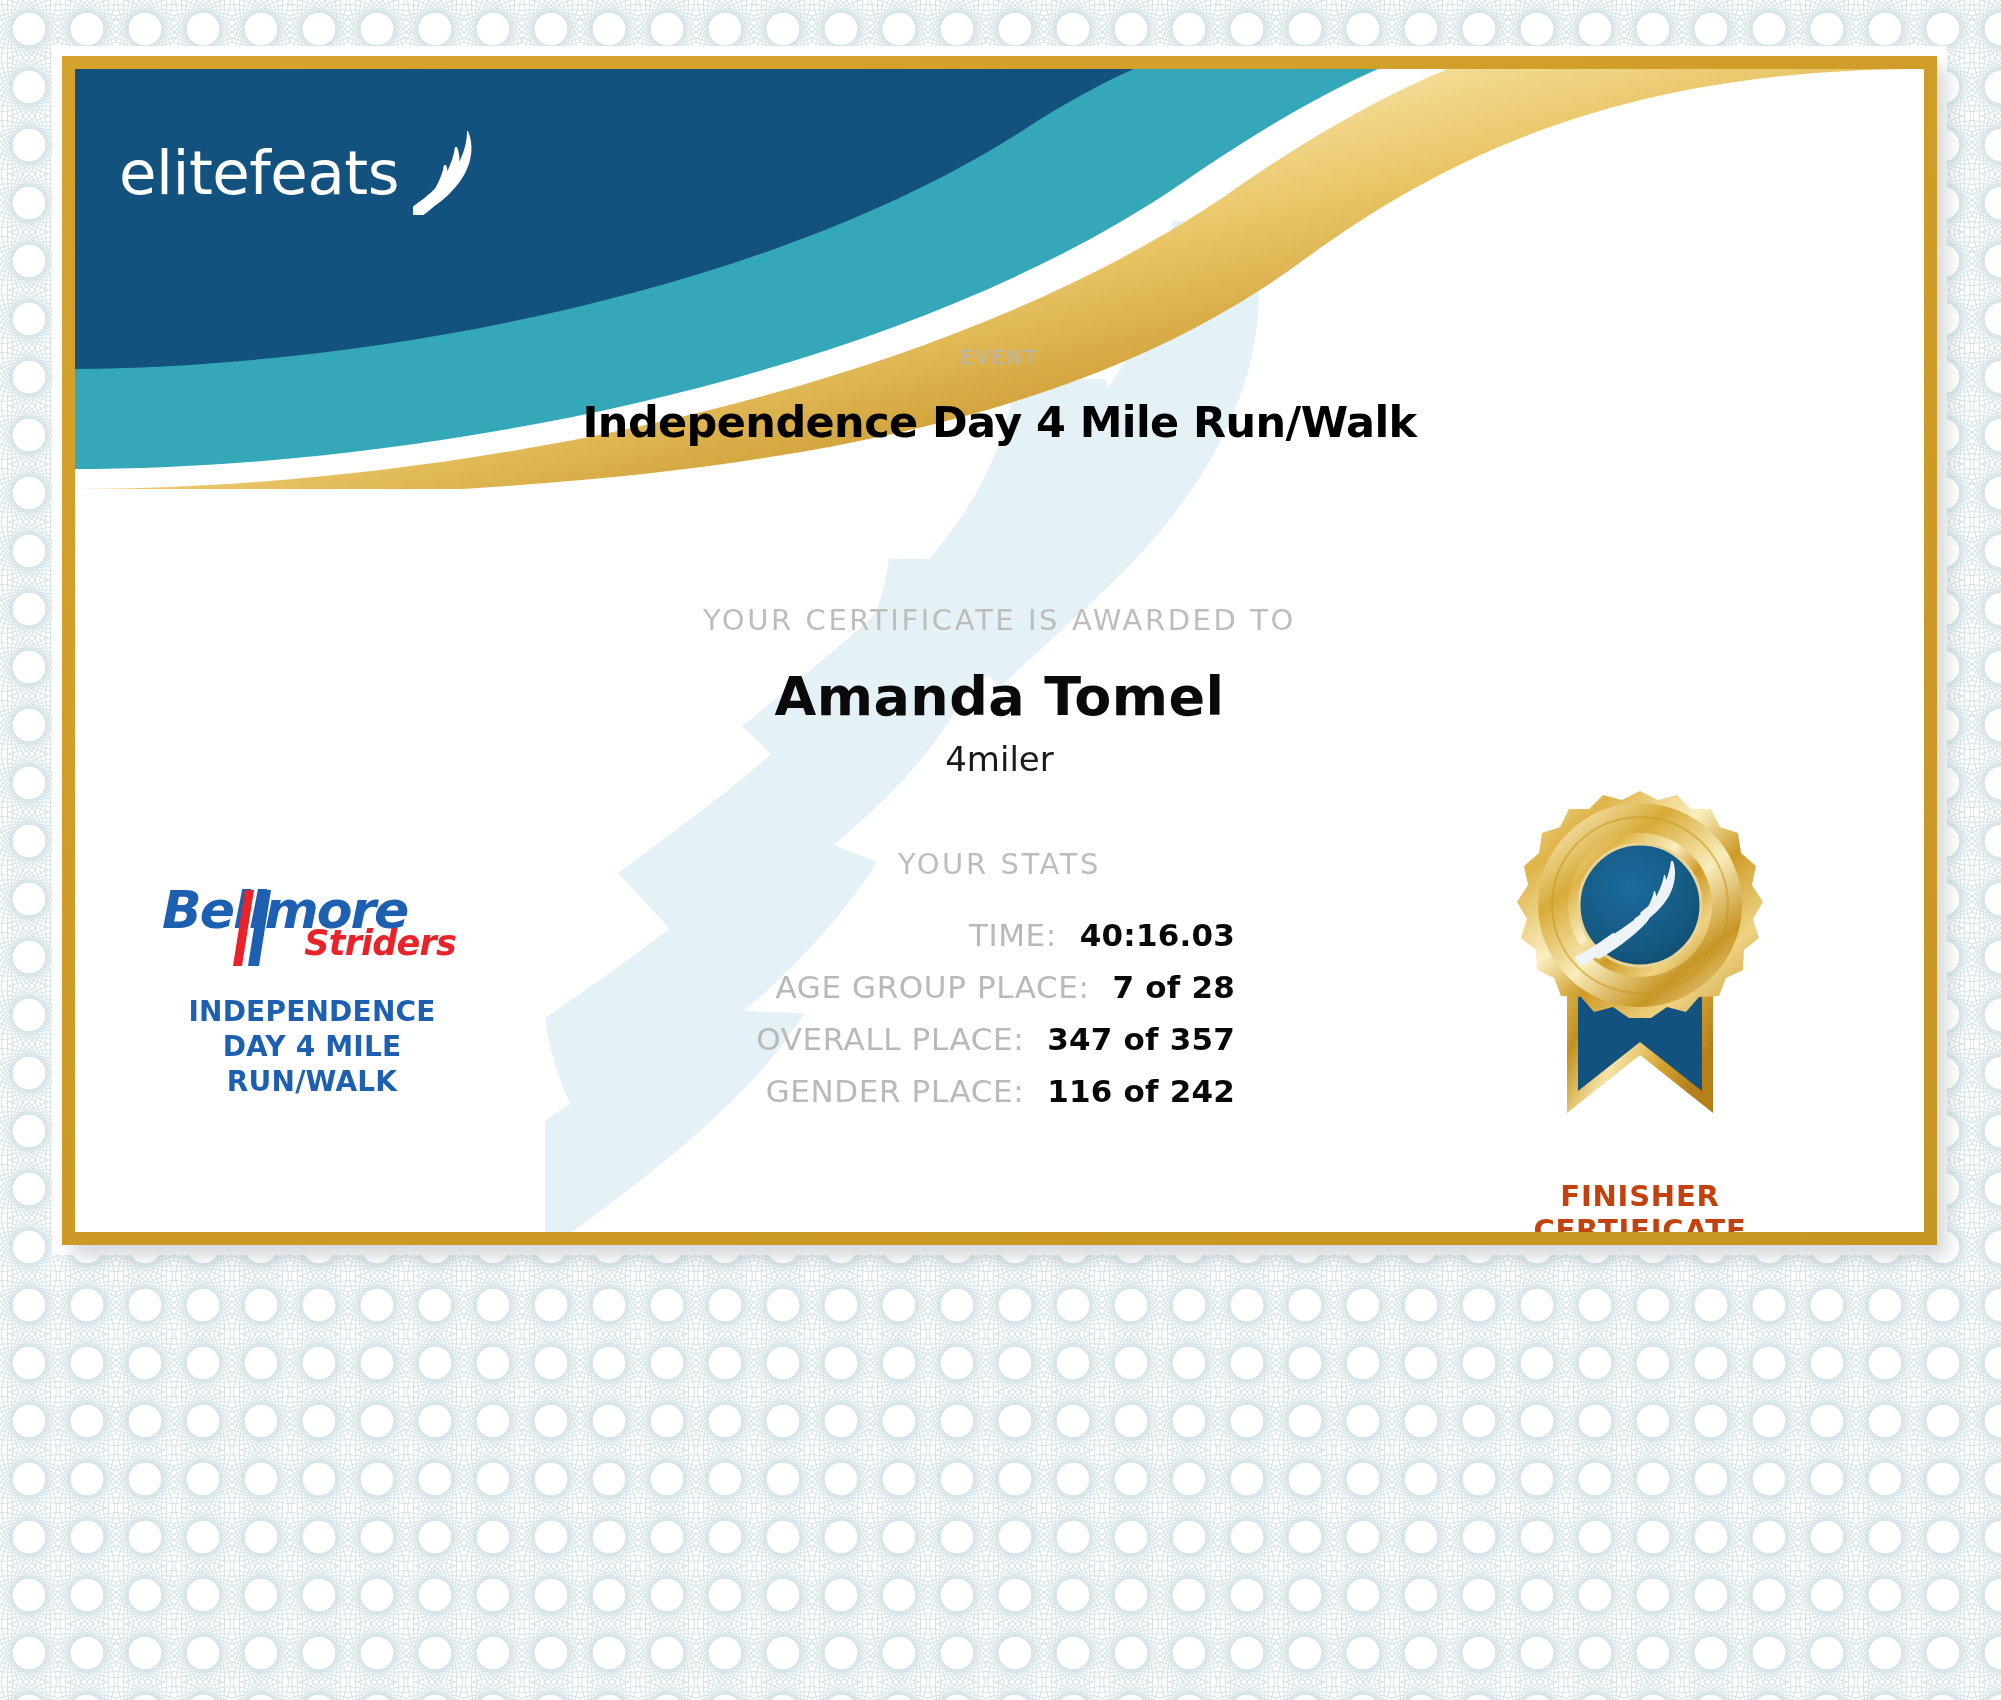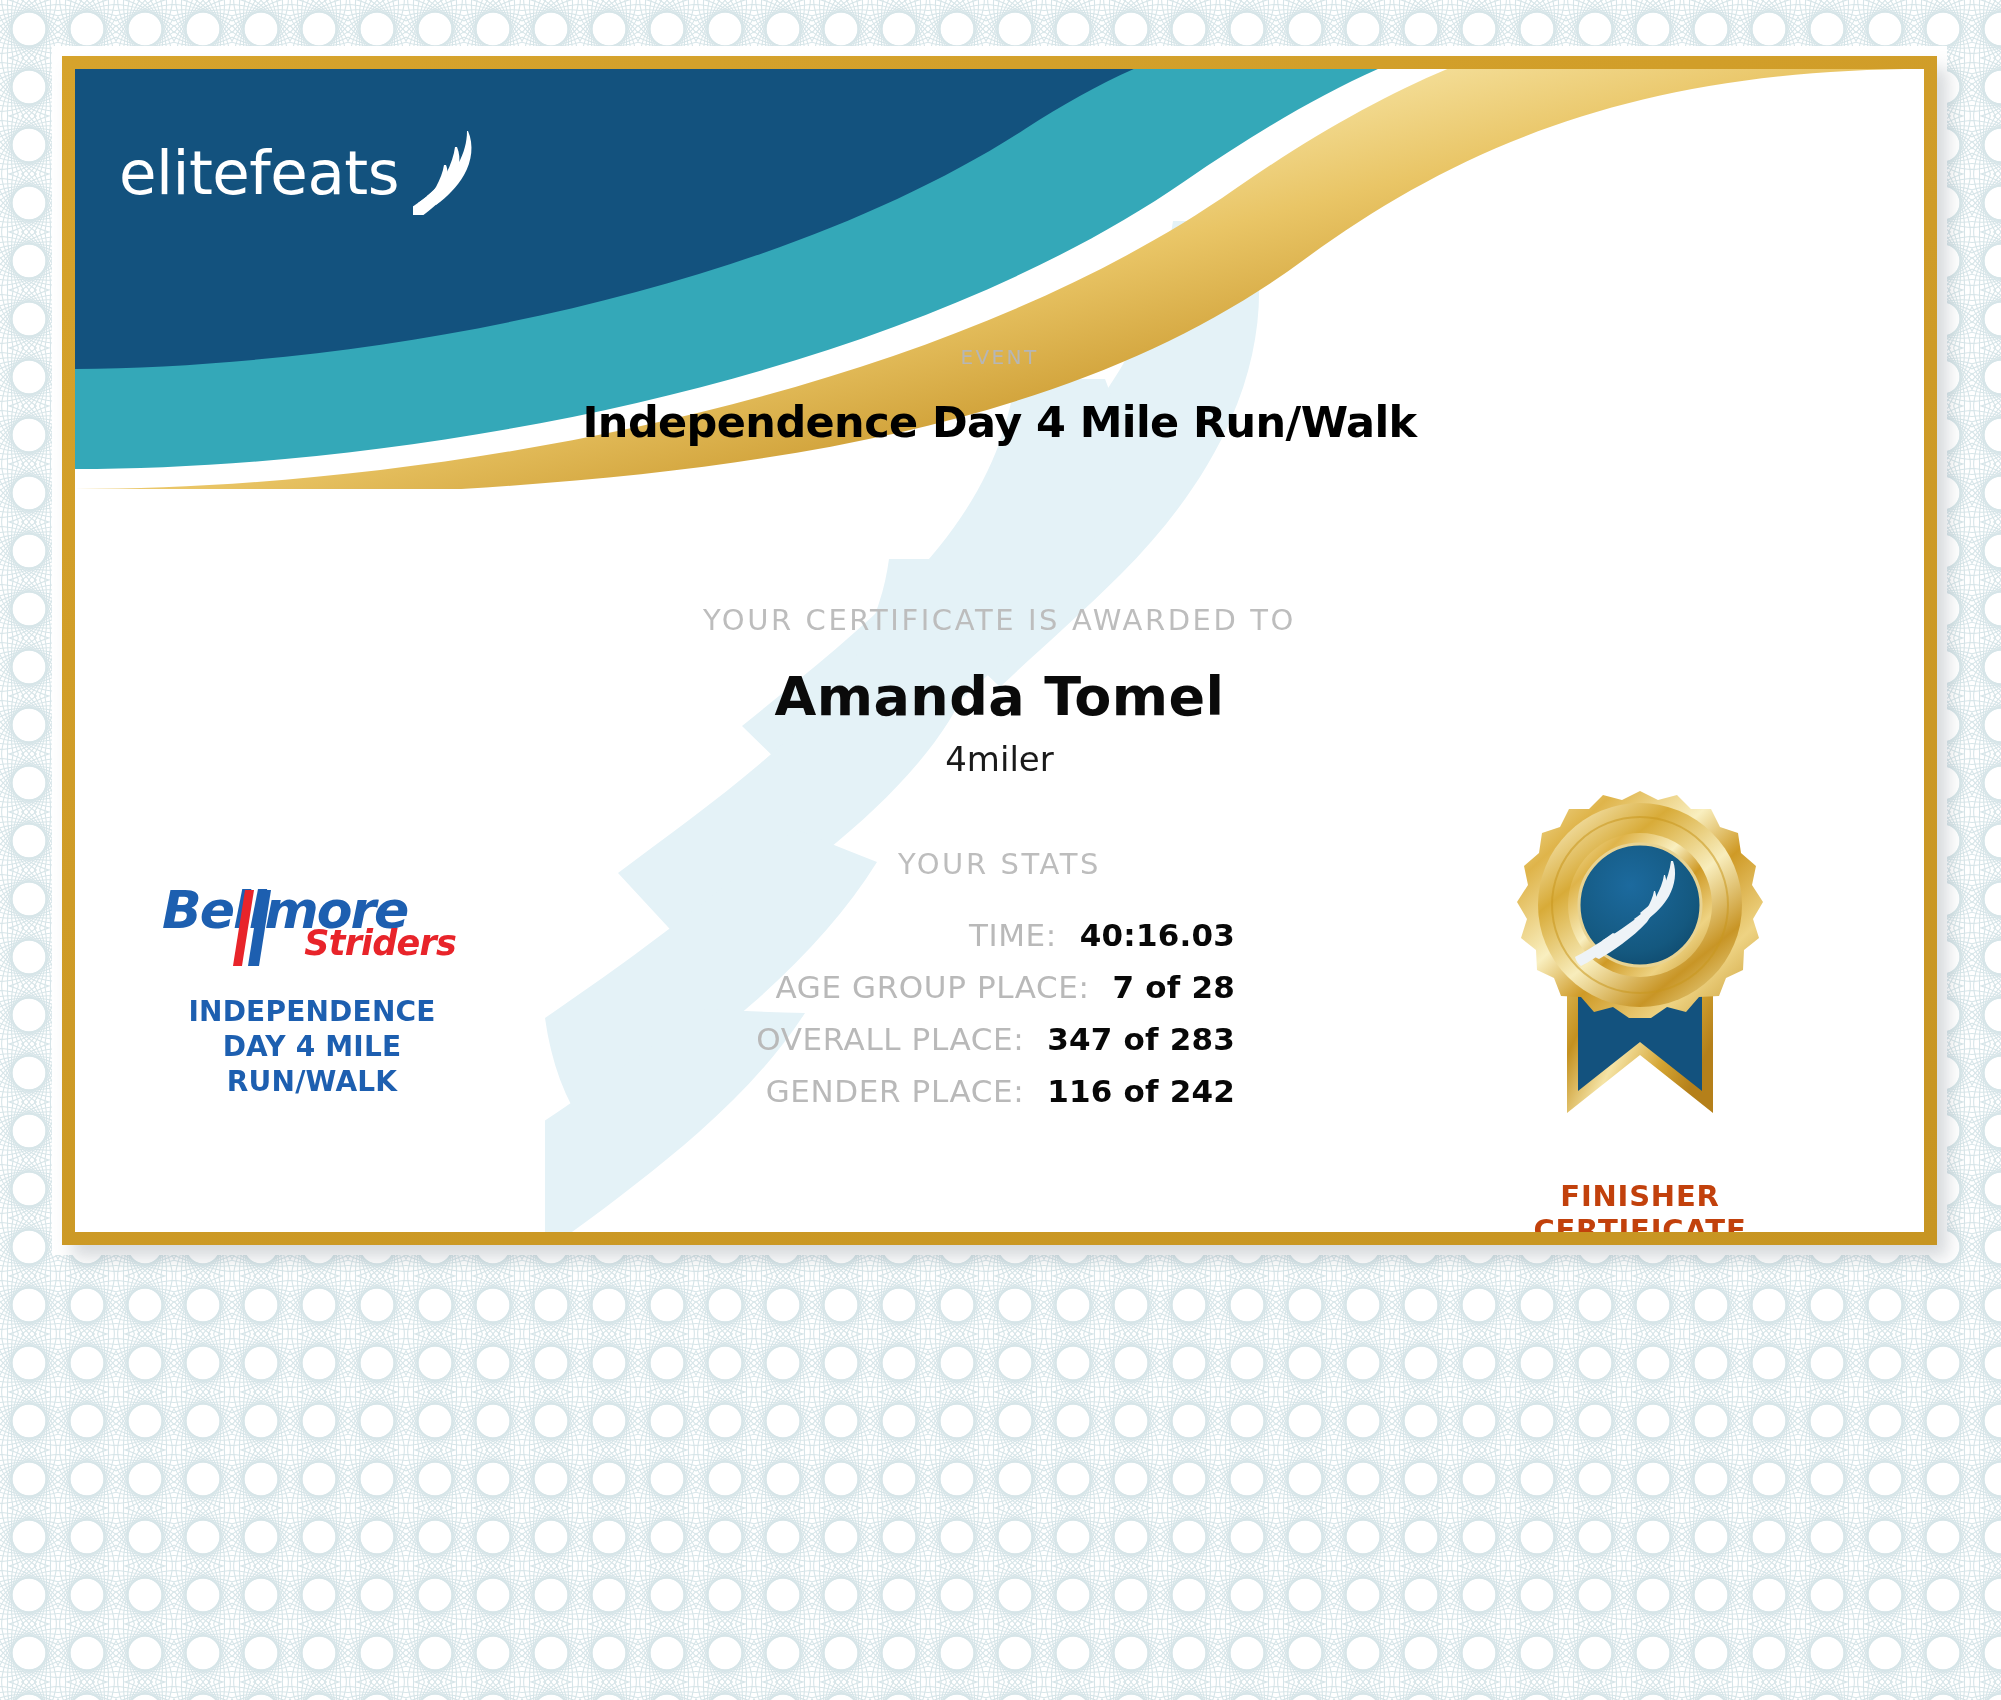--- a/index.html
+++ b/index.html
@@ -390,21 +390,21 @@
         <div class="stat-row">
           <span class="stat-label">TIME:</span>
           <span class="stat-value">40:16.03</span>
         </div>
         <div class="stat-row">
           <span class="stat-label">AGE GROUP PLACE:</span>
           <span class="stat-value">7 of 28</span>
         </div>
         <div class="stat-row">
           <span class="stat-label">OVERALL PLACE:</span>
-          <span class="stat-value">347 of 283</span>
+          <span class="stat-value">347 of 357</span>
         </div>
         <div class="stat-row">
           <span class="stat-label">GENDER PLACE:</span>
           <span class="stat-value">116 of 242</span>
         </div>
       </div>
 
       <div id="event-logo">
         <div id="bellmore-mark">
           <span id="bellmore-word">Bellmore</span>

